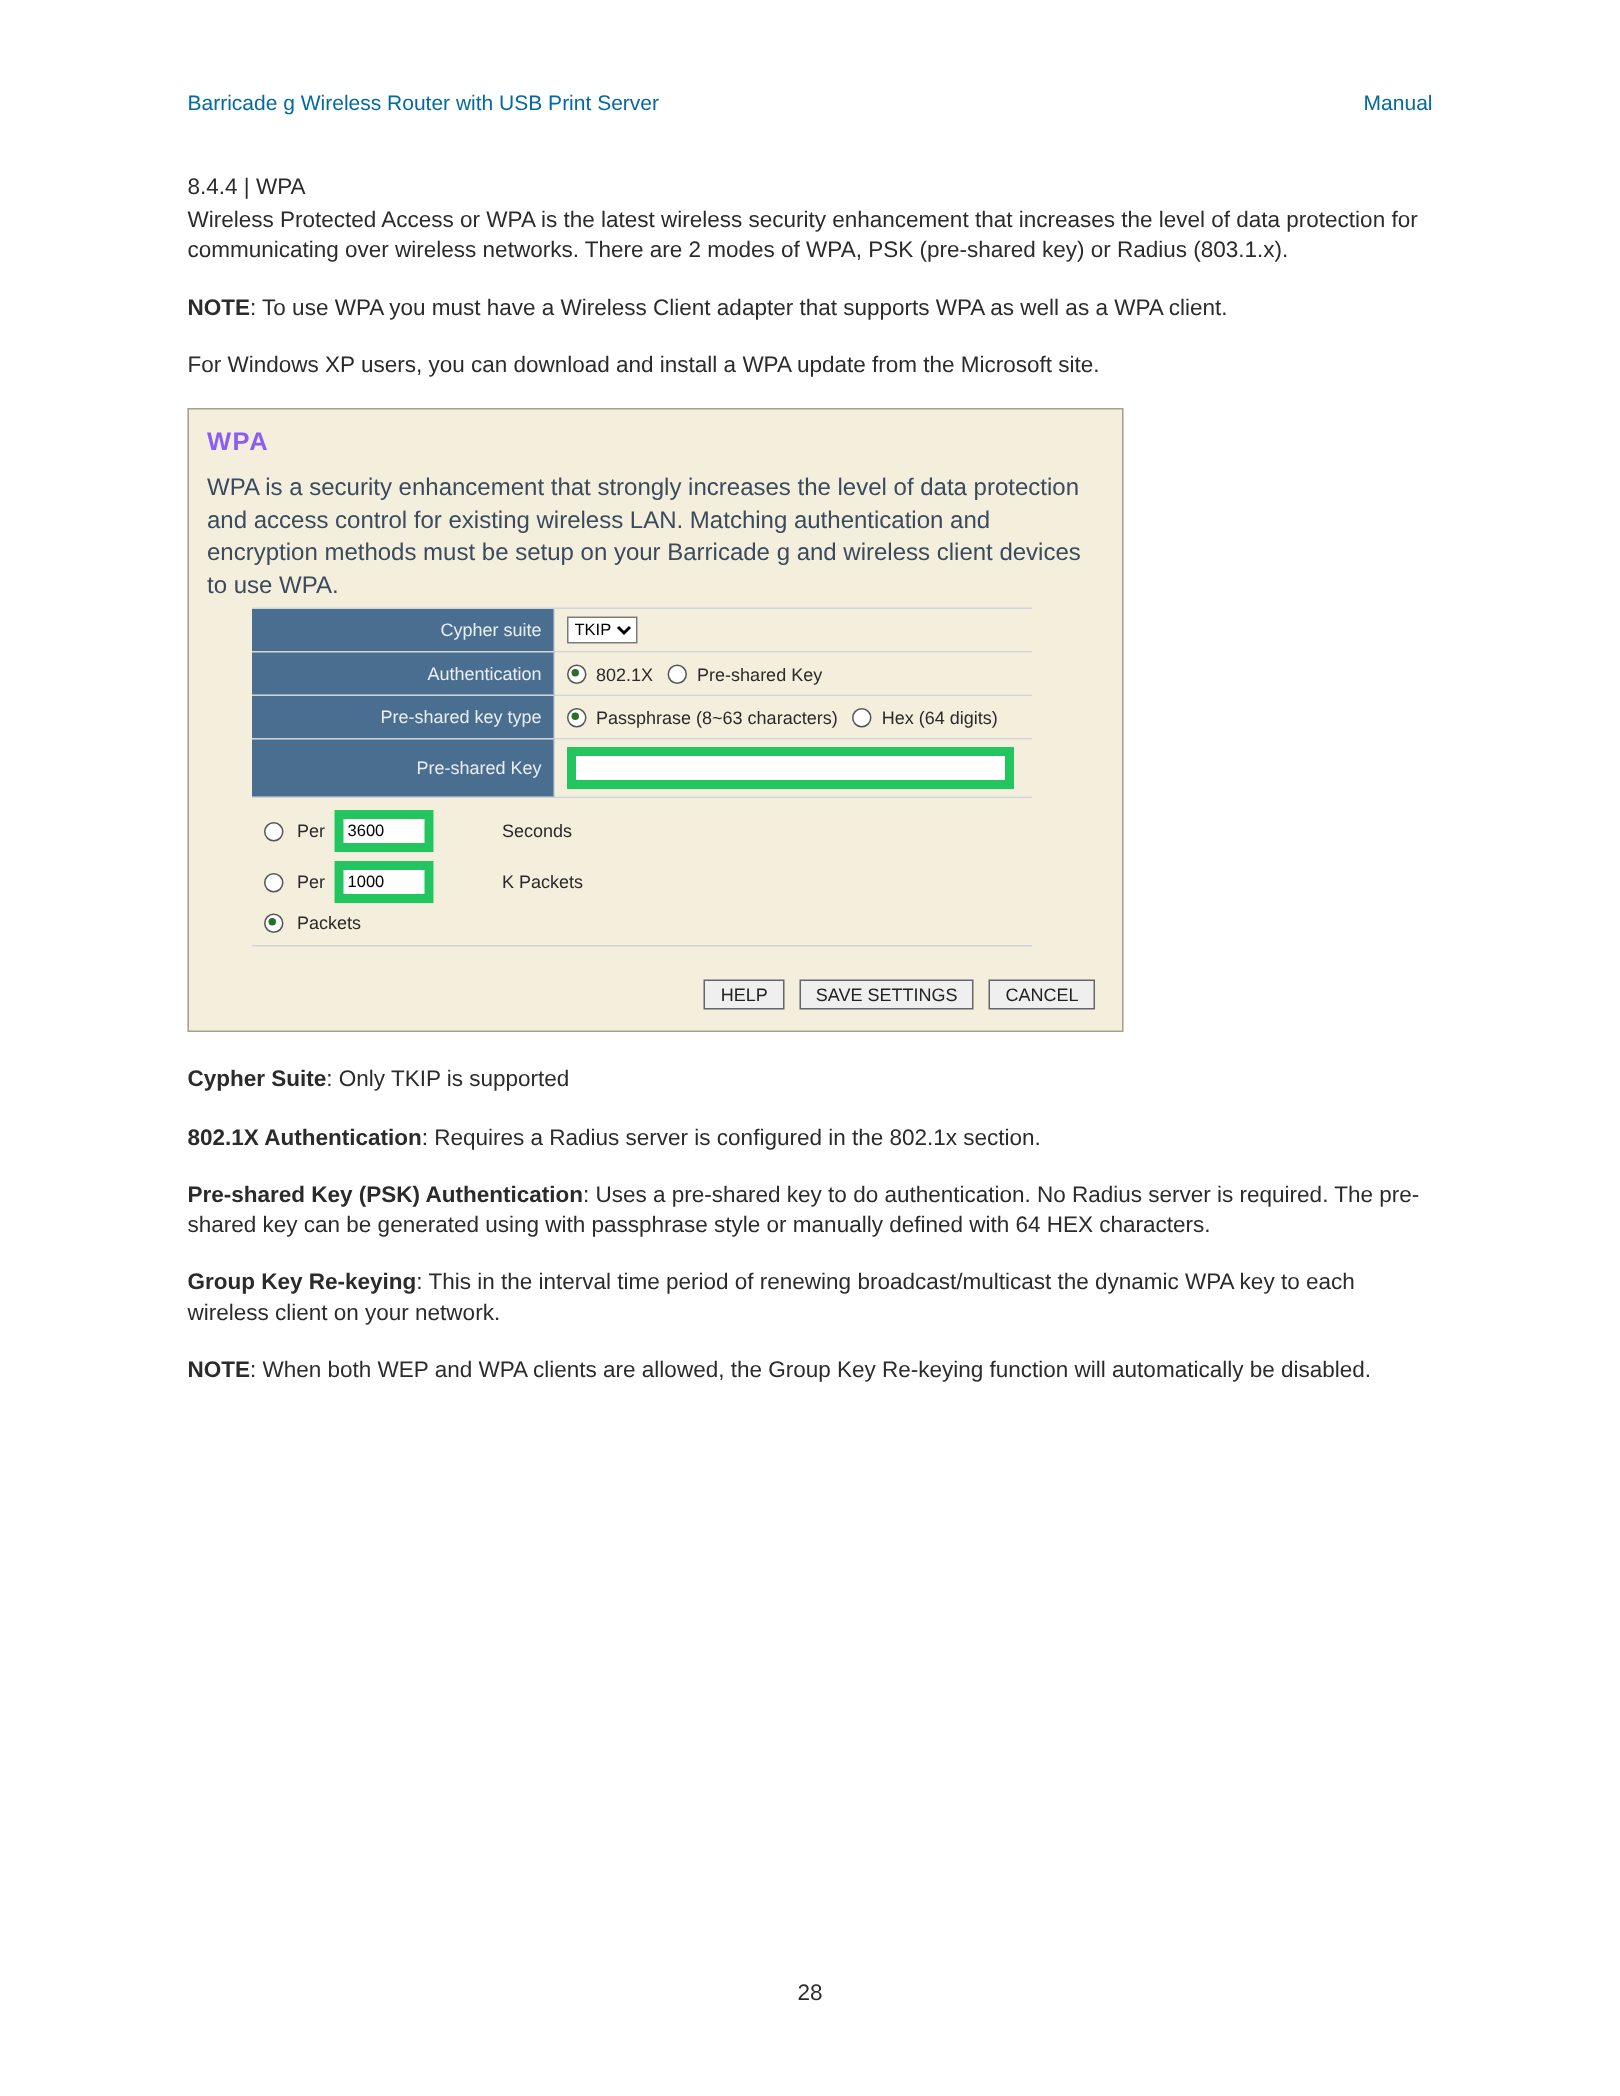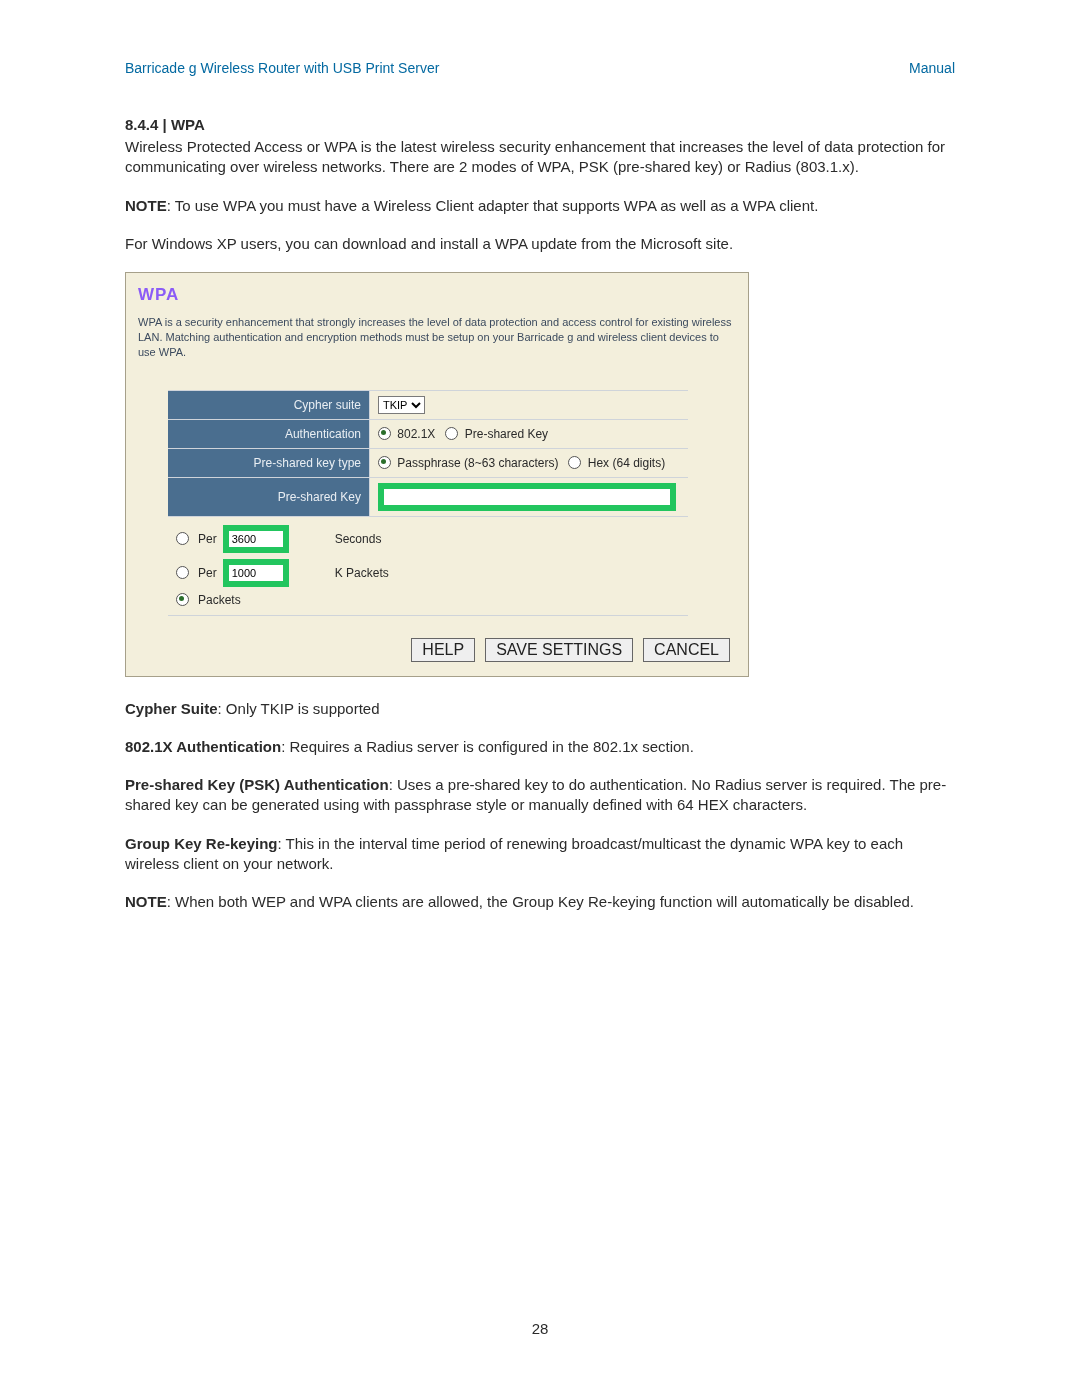--- a/index.html
+++ b/index.html
@@ -15,21 +15,21 @@
     padding:60px 125px 0 125px;
   }
   .hdr{
     display:flex;
     justify-content:space-between;
     font-size:14px;
     color:#0369a1;
     margin-bottom:40px;
   }
   .sectnum{
-    font-weight:bold;
+    font-weight:normal;
     font-size:15px;
     margin-bottom:4px;
   }
   .para{
     font-size:15px;
     line-height:1.35;
     margin-bottom:18px;
   }
   .bold{font-weight:bold;}
   
@@ -45,23 +45,23 @@
   }
   .panel-title{
     color:#8b5cf6;
     font-weight:bold;
     font-size:17px;
     letter-spacing:1px;
     margin:2px 0 10px 0;
   }
   .panel-desc{
     color:#3b4a5e;
-    font-size:11px;
+    font-size:16px;
     line-height:1.35;
-    margin-bottom:30px;
+    margin-bottom:4px;
   }
   .cfg{
     display:flex;
     margin-left:30px;
     width:520px;
     border-top:1px solid #cfd4da;
   }
   .cfg:last-of-type{border-bottom:1px solid #cfd4da;}
   .lblcell{
     width:185px;
@@ -122,21 +122,21 @@
   .rekey-row{display:flex;align-items:center;gap:6px;white-space:nowrap;width:100%;}
   .btnrow{
     margin-top:22px;
     display:flex;
     justify-content:flex-end;
     gap:10px;
     padding-right:6px;
   }
   .btn{
     font-family:Arial,Helvetica,sans-serif;
-    font-size:16px;
+    font-size:12px;
     background:#efefef;
     border:1px solid #666;
     padding:2px 10px;
     color:#222;
     cursor:pointer;
   }
   .pagenum{
     position:absolute;
     bottom:60px;
     left:0;right:0;

